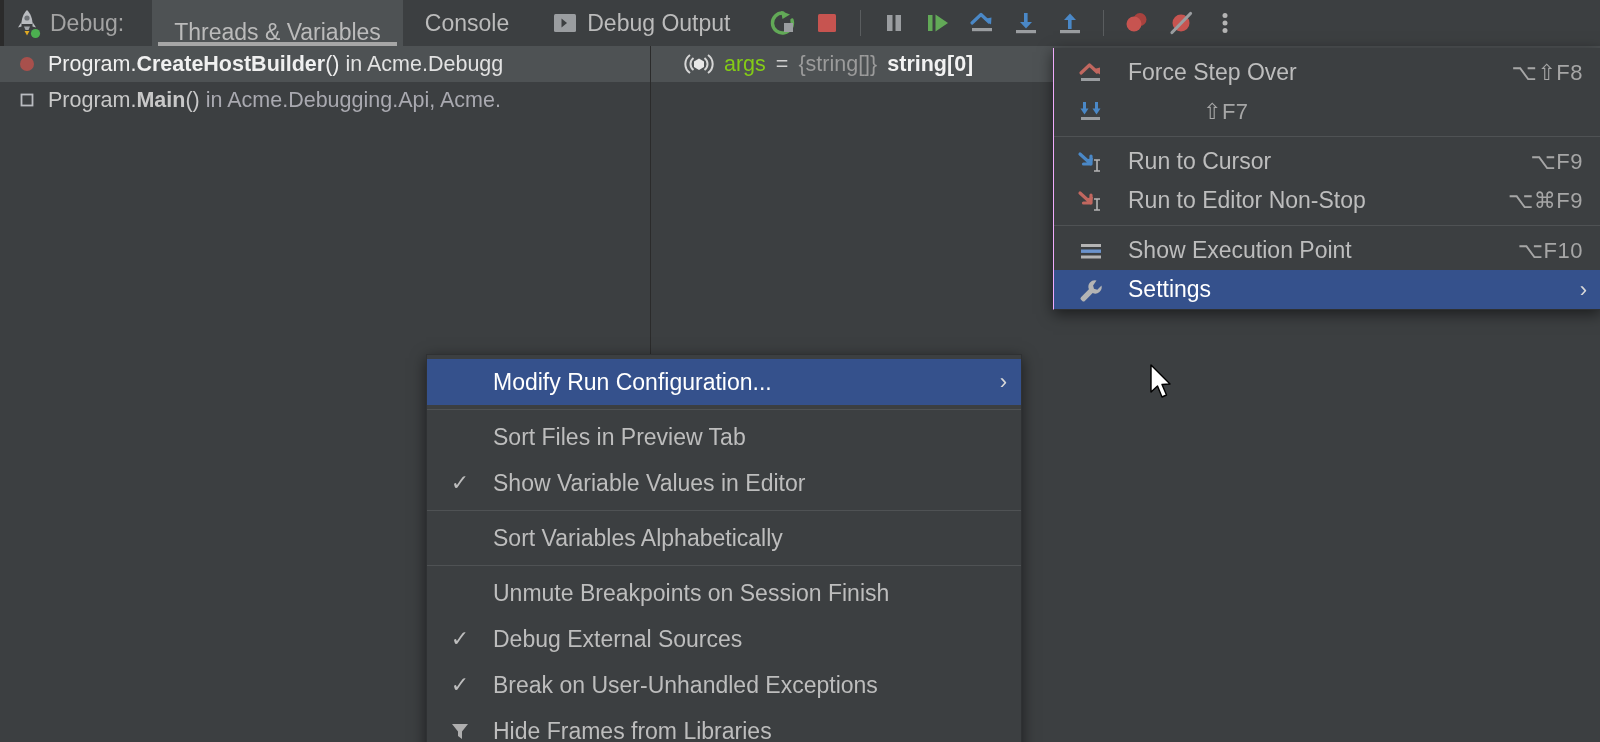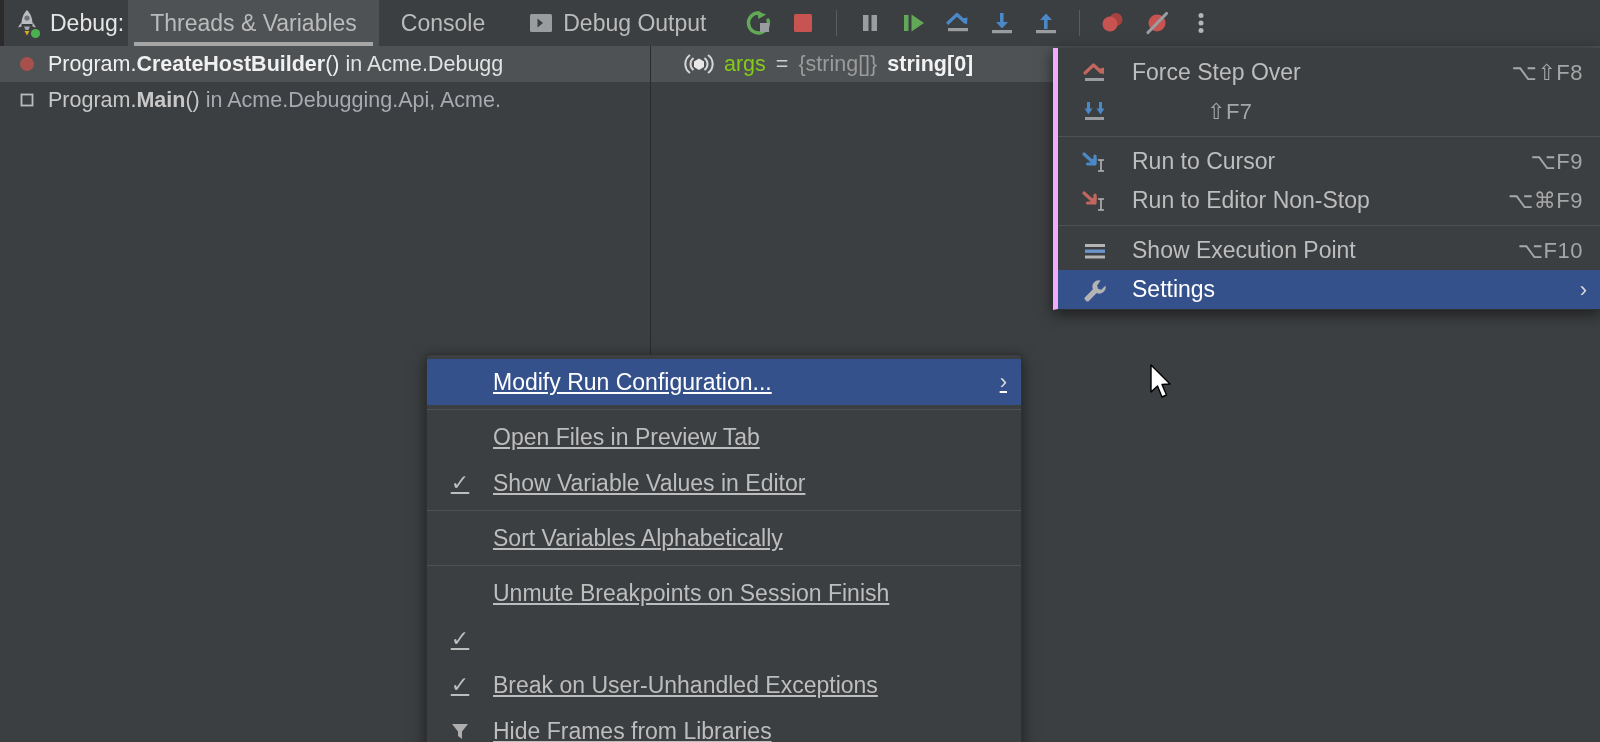--- a/index.html
+++ b/index.html
@@ -39,38 +39,39 @@
   }
   .tb-logo {
     width: 46px;
     display: flex;
     align-items: center;
     justify-content: center;
   }
   .tb-label {
     display: flex;
     align-items: center;
-    color: #e5e5e5;
+    color: #a3a3a3;
     font-size: 23px;
-    padding-right: 4px;
+    padding-right: 28px;
   }
   .tb-tab {
     display: flex;
     align-items: center;
     justify-content: center;
     padding: 0 22px;
     color: #bbbbbb;
     font-size: 23px;
     position: relative;
     height: 46px;
     box-sizing: border-box;
     gap: 10px;
   }
   .tb-tab.active {
     background: #4e5254;
+    align-items: flex-end;
   }
   .tb-tab.active::after {
     content: "";
     position: absolute;
     left: 6px; right: 6px; bottom: 0;
     height: 4px;
     background: #a6a6a6;
   }
   .tb-sep {
     width: 1px;
@@ -197,30 +198,30 @@
     color: #bdbdbd;
     line-height: 1;
   }
 
   
   #menu-main {
     left: 426px;
     top: 354px;
     width: 596px;
   }
-  #menu-main .menu-item { height: 46px; font-size: 23px; text-decoration: underline; }
+  #menu-main .menu-item { height: 46px; font-size: 23px; }
   #menu-main .mi-icon { width: 66px; min-width: 66px; }
   #menu-main .menu-sep { margin: 4px 0; }
 
   
   #menu-right {
     left: 1053px;
     top: 48px;
     width: 548px;
-    border-left: 5px solid #f0abfc;
+    border-left: 1px solid #f0abfc;
     border-top: none;
     border-right: none;
     padding: 5px 0 0 0;
   }
   #menu-right .menu-item { height: 39px; }
   #menu-right .mi-icon { width: 74px; min-width: 74px; }
   #menu-right .mi-label { font-size: 23px; }
   #menu-right .mi-shortcut { font-size: 22px; color: #a6a6a6; }
 
   
@@ -482,21 +483,21 @@
     <div class="menu-item highlight">
       <span class="mi-icon"></span>
       <span class="mi-label">Modify Run Configuration...</span>
       <span class="mi-arrow">›</span>
     </div>
 
     <div class="menu-sep"></div>
 
     <div class="menu-item">
       <span class="mi-icon"></span>
-      <span class="mi-label">Open Files in Preview Tab</span>
+      <span class="mi-label">Sort Files in Preview Tab</span>
     </div>
 
     <div class="menu-item">
       <span class="mi-icon">
           <span class="check">✓</span>
         </span>
       <span class="mi-label">Show Variable Values in Editor</span>
     </div>
 
     <div class="menu-sep"></div>
@@ -510,20 +511,21 @@
 
     <div class="menu-item">
       <span class="mi-icon"></span>
       <span class="mi-label">Unmute Breakpoints on Session Finish</span>
     </div>
 
     <div class="menu-item">
       <span class="mi-icon">
           <span class="check">✓</span>
         </span>
+      <span class="mi-label">Debug External Sources</span>
     </div>
 
     <div class="menu-item">
       <span class="mi-icon">
           <span class="check">✓</span>
         </span>
       <span class="mi-label">Break on User-Unhandled Exceptions</span>
     </div>
 
     <div class="menu-item">

